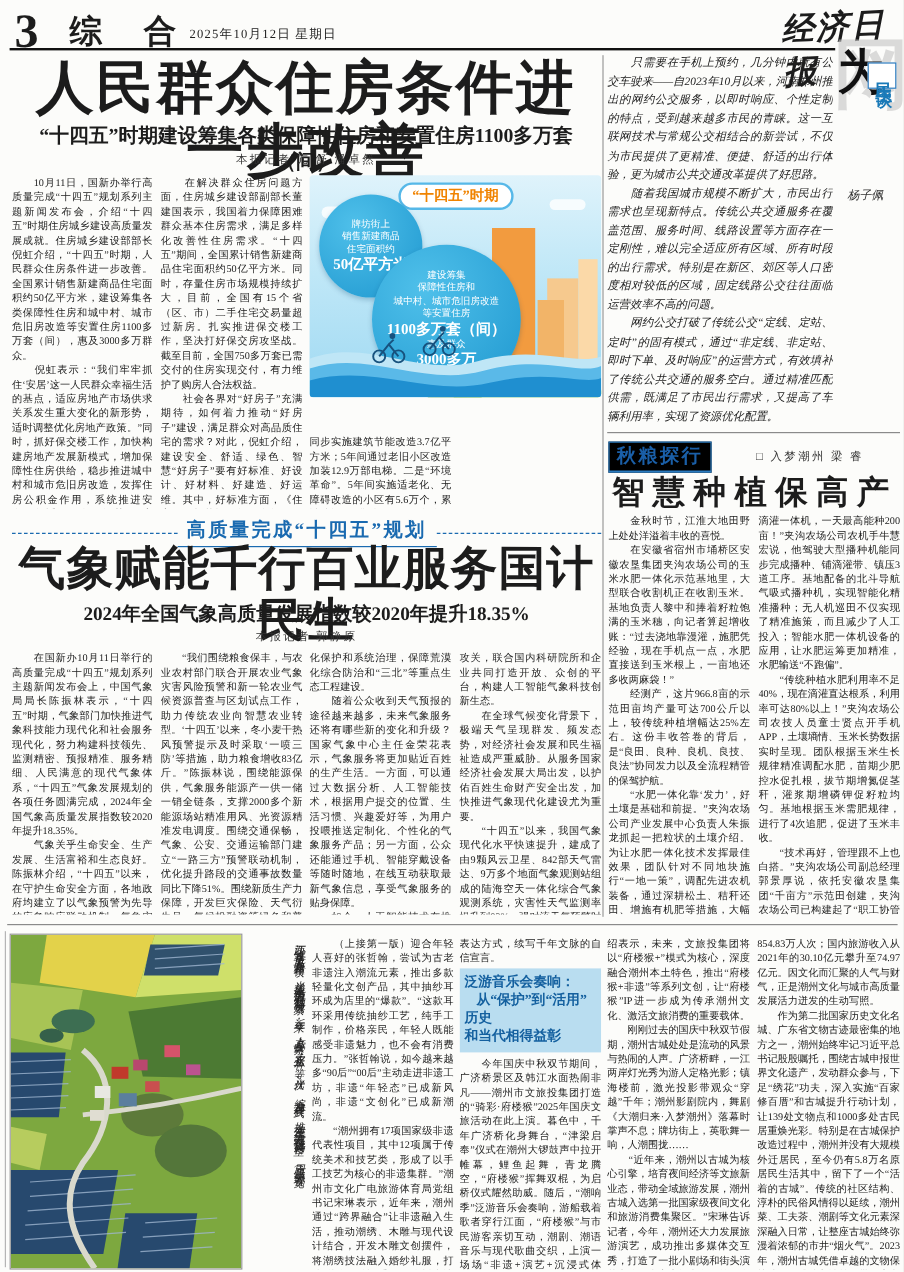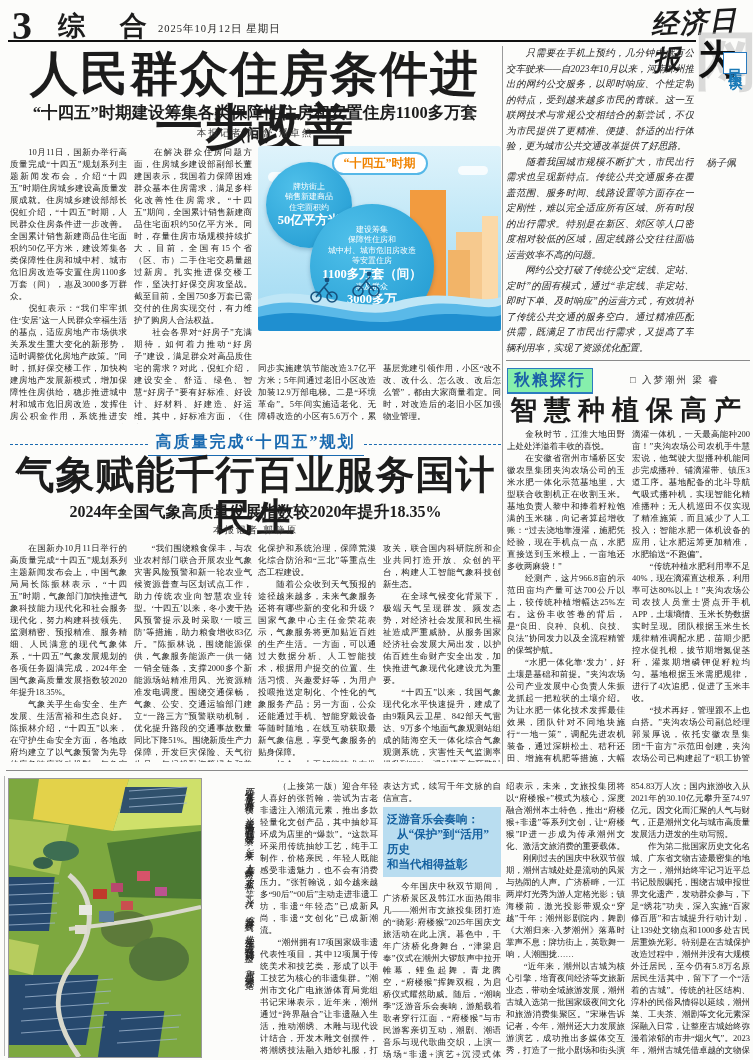--- a/index.html
+++ b/index.html
@@ -29,21 +29,21 @@
   .ms-body{font-size:9.5px;line-height:15.5px;font-style:italic;text-align:justify;
            white-space:pre-line;overflow:hidden;color:#222;}
   .ms-float{float:right;width:58px;height:228px;}
   .watermark{font-size:64px;font-weight:900;color:#c4c4c4;opacity:.6;line-height:1;}
   .ms-wei{font-size:40px;font-weight:900;color:#111;line-height:1;}
   .ms-box{writing-mode:vertical-rl;font-size:14px;font-weight:700;color:#1a7ab8;
           border:1.5px solid #2b7bbf;padding:4px 2px;letter-spacing:4px;background:#fff;}
   .ms-author{font-size:10px;font-style:italic;color:#333;}
   
   .ql-label{display:inline-block;color:#1a5fa8;font-weight:900;font-size:16px;
-            border:1px solid #2b7bbf;border-bottom:2px solid #2b7bbf;padding:1px 6px;letter-spacing:2px;background:#86efac;}
+            border:1px solid #2b7bbf;border-bottom:2px solid #2b7bbf;padding:1px 6px;letter-spacing:2px;background:#000000;}
   .ql-by{font-size:9.5px;color:#333;letter-spacing:2px;}
   .ql-h{font-size:27px;font-weight:900;letter-spacing:7px;text-align:center;}
   
   .info{border-radius:3px;overflow:hidden;background:linear-gradient(180deg,#dff3fb 0%,#bfe7f7 45%,#9fd9f2 100%);}
   .badge{position:absolute;left:50%;transform:translateX(-50%);top:6px;background:#fff;
          border:2px solid #56b8e8;border-radius:12px;padding:1px 10px;color:#f08300;
          font-weight:900;font-size:12px;white-space:nowrap;}
   .circle{position:absolute;border-radius:50%;background:radial-gradient(circle at 35% 30%,#4fc0ea,#1e97cf);
           color:#fff;text-align:center;display:flex;flex-direction:column;justify-content:center;
           box-shadow:0 2px 4px rgba(0,60,100,.25);}
@@ -123,21 +123,20 @@
         <circle cx="100" cy="20" r="5"></circle>
           <circle cx="116" cy="20" r="5"></circle>
         <path d="M100,20 L108,10 L116,20 M108,10 L112,6"></path>
       </g>
       <circle cx="69" cy="9" r="2.4" fill="#17527e"></circle>
       <circle cx="111" cy="3" r="2.4" fill="#17527e"></circle>
     </svg>
   </div>
 
   <div class="abs coltext" style="left:258px;top:362px;width:118px;height:62px;">同步实施建筑节能改造3.7亿平方米；5年间通过老旧小区改造加装12.9万部电梯。二是“环境革命”。5年间实施适老化、无障碍改造的小区有5.6万个，累计建设“口袋公园”1.6万多个，城市绿道约2.5万公里，新增文化休闲、体育健身场地2800多万平方米，增加了养老、托育等社区服务设施6.4万个。三是“管理革命”。充分发挥</div>
-  <div class="abs coltext" style="left:383px;top:362px;width:118px;height:62px;">基层党建引领作用，小区“改不改、改什么、怎么改、改后怎么管”，都由大家商量着定。同时，对改造后的老旧小区加强物业管理。</div>
 
   <div class="abs kicker" style="left:10px;top:432px;width:491px;">
     <div class="dash"></div>
     <span class="ktext">高质量完成“十四五”规划</span>
     <div class="dash"></div>
   </div>
   <div class="abs h1" style="left:10px;top:454px;width:491px;font-size:39px;letter-spacing:1px;">气象赋能千行百业服务国计民生</div>
   <div class="abs sub" style="left:10px;top:502px;width:491px;font-size:16px;">2024年全国气象高质量发展指数较2020年提升18.35%</div>
   <div class="abs byline" style="left:10px;top:524px;width:491px;">本报记者 郭静原</div>
 

